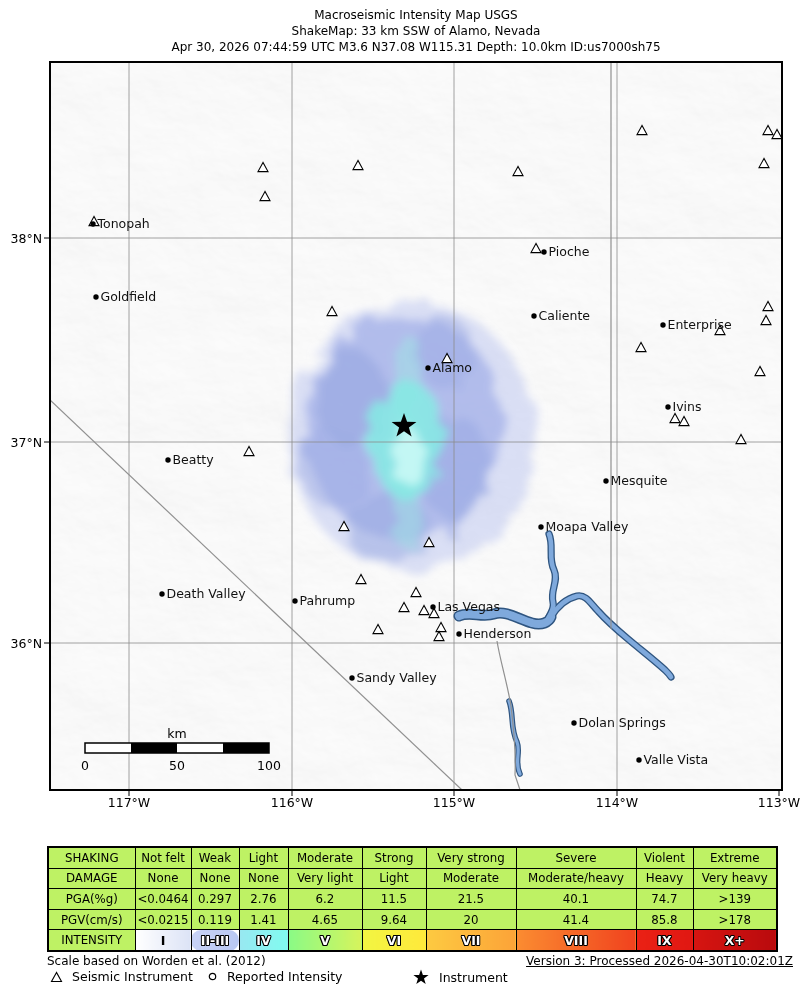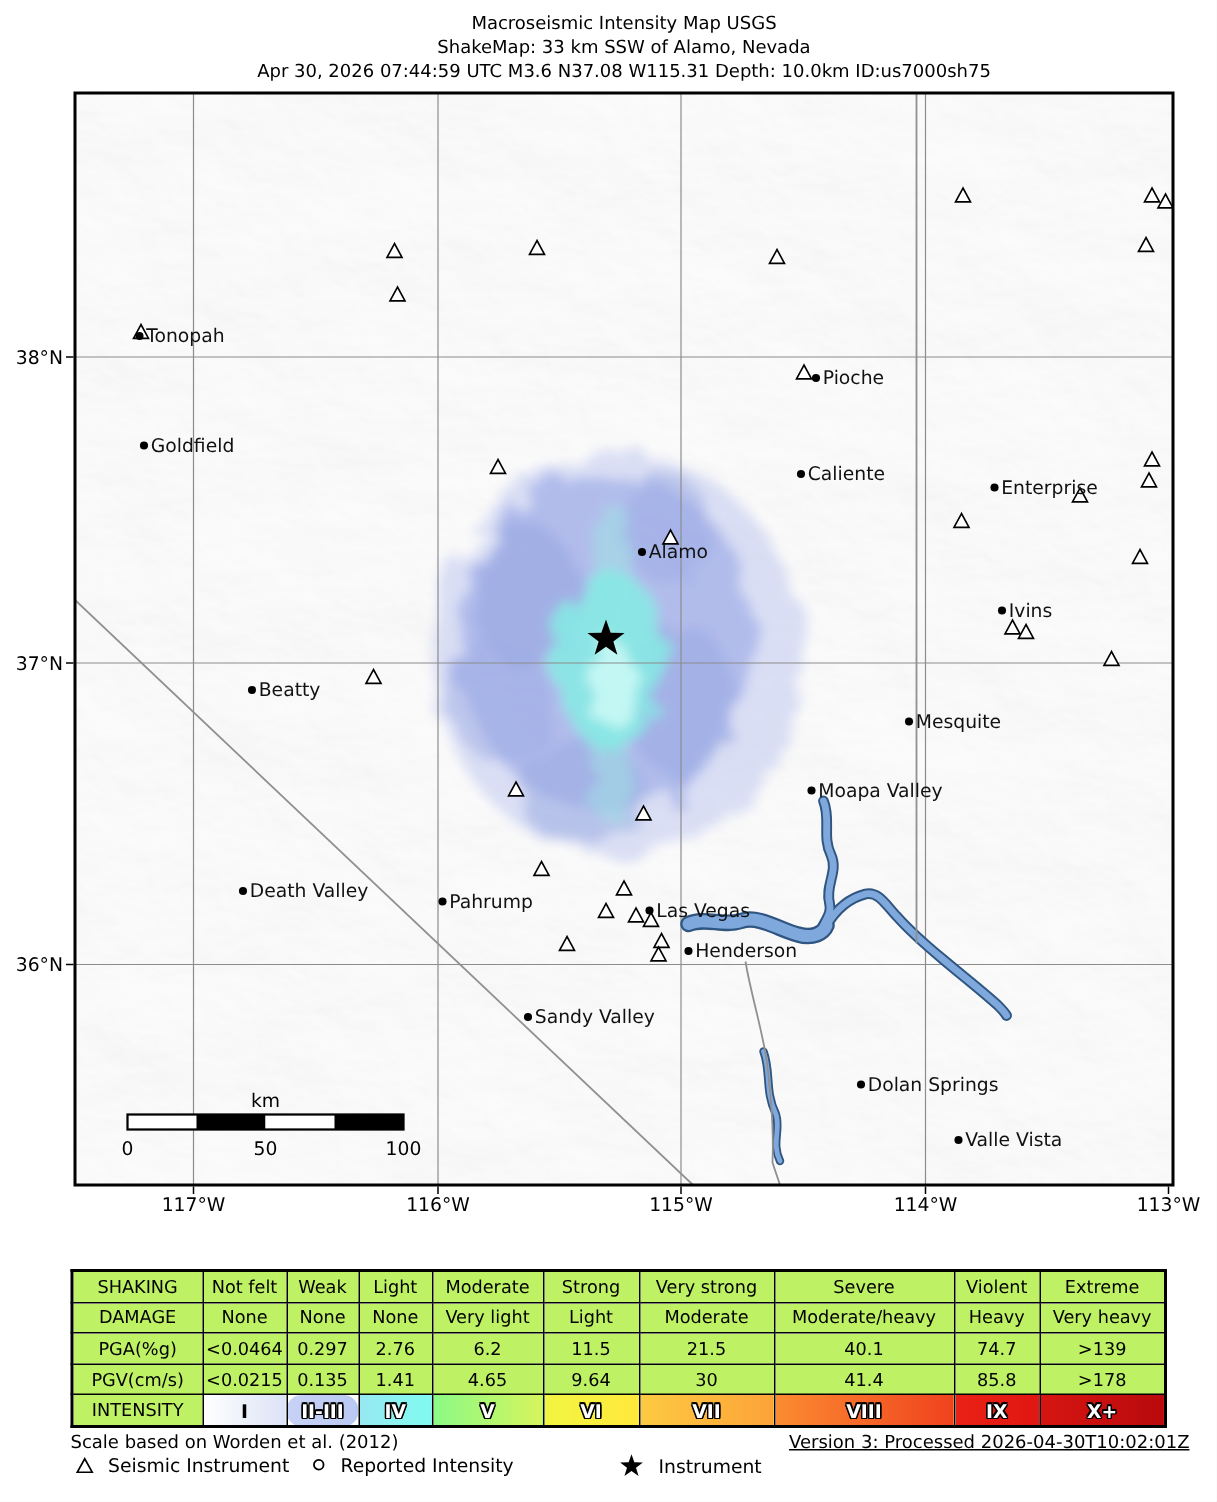--- a/index.html
+++ b/index.html
@@ -263,25 +263,25 @@
           <td>6.2</td>
           <td>11.5</td>
           <td>21.5</td>
           <td>40.1</td>
           <td>74.7</td>
           <td>&gt;139</td>
         </tr>
         <tr>
           <td>PGV(cm/s)</td>
           <td>&lt;0.0215</td>
-          <td>0.135</td>
+          <td>0.119</td>
           <td>1.41</td>
           <td>4.65</td>
           <td>9.64</td>
-          <td>30</td>
+          <td>20</td>
           <td>41.4</td>
           <td>85.8</td>
           <td>&gt;178</td>
         </tr>
         <tr>
           <td>INTENSITY</td>
           <td class="int dark" style="background: linear-gradient(90deg, rgb(255, 255, 255), rgb(220, 227, 246));">I</td>
           <td class="int" style="background: linear-gradient(90deg, rgb(200, 210, 246), rgb(185, 200, 242)); border-radius: 10px;">II-III</td>
           <td class="int" style="background: linear-gradient(90deg, rgb(152, 232, 241), rgb(128, 251, 240));">IV</td>
           <td class="int" style="background: linear-gradient(90deg, rgb(138, 250, 134), rgb(214, 244, 92));">V</td>

